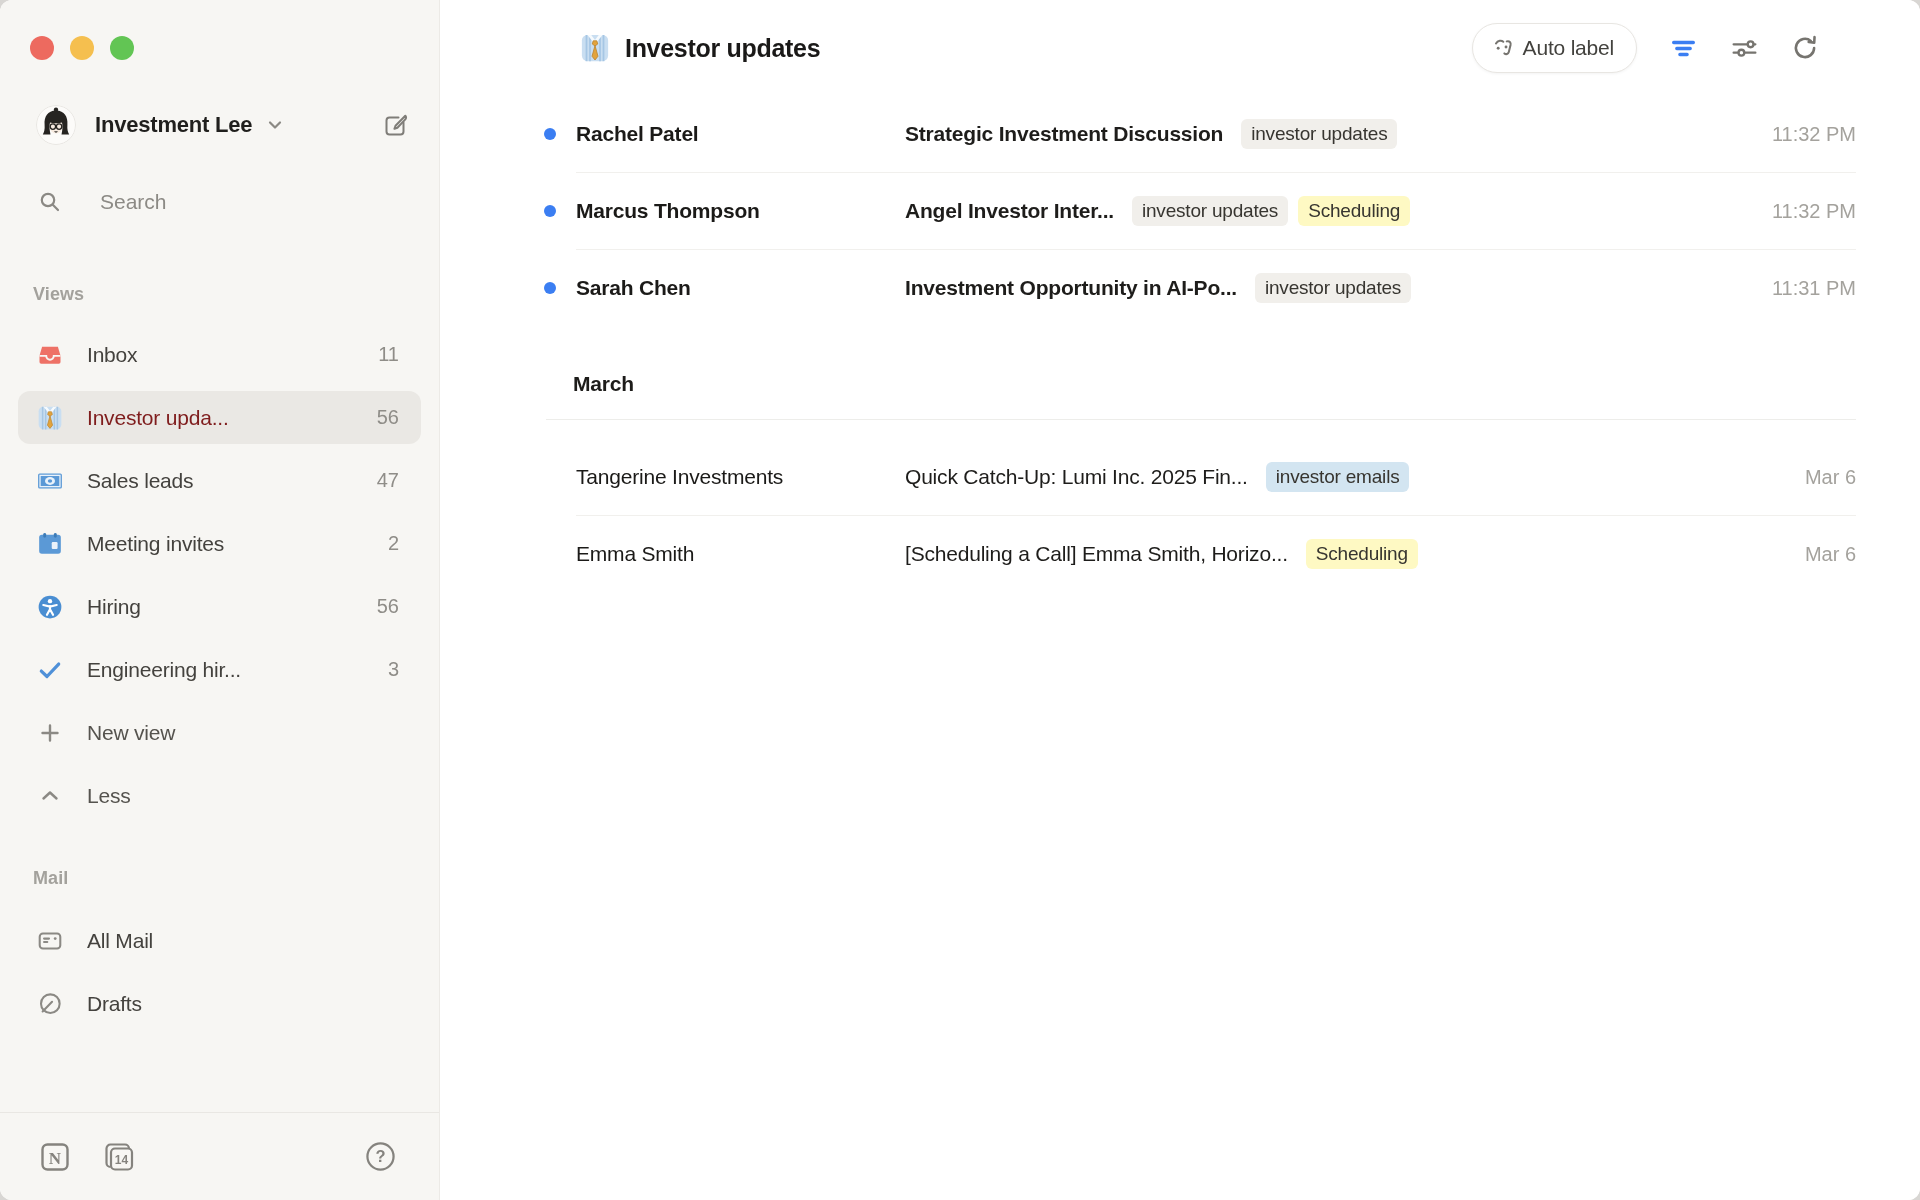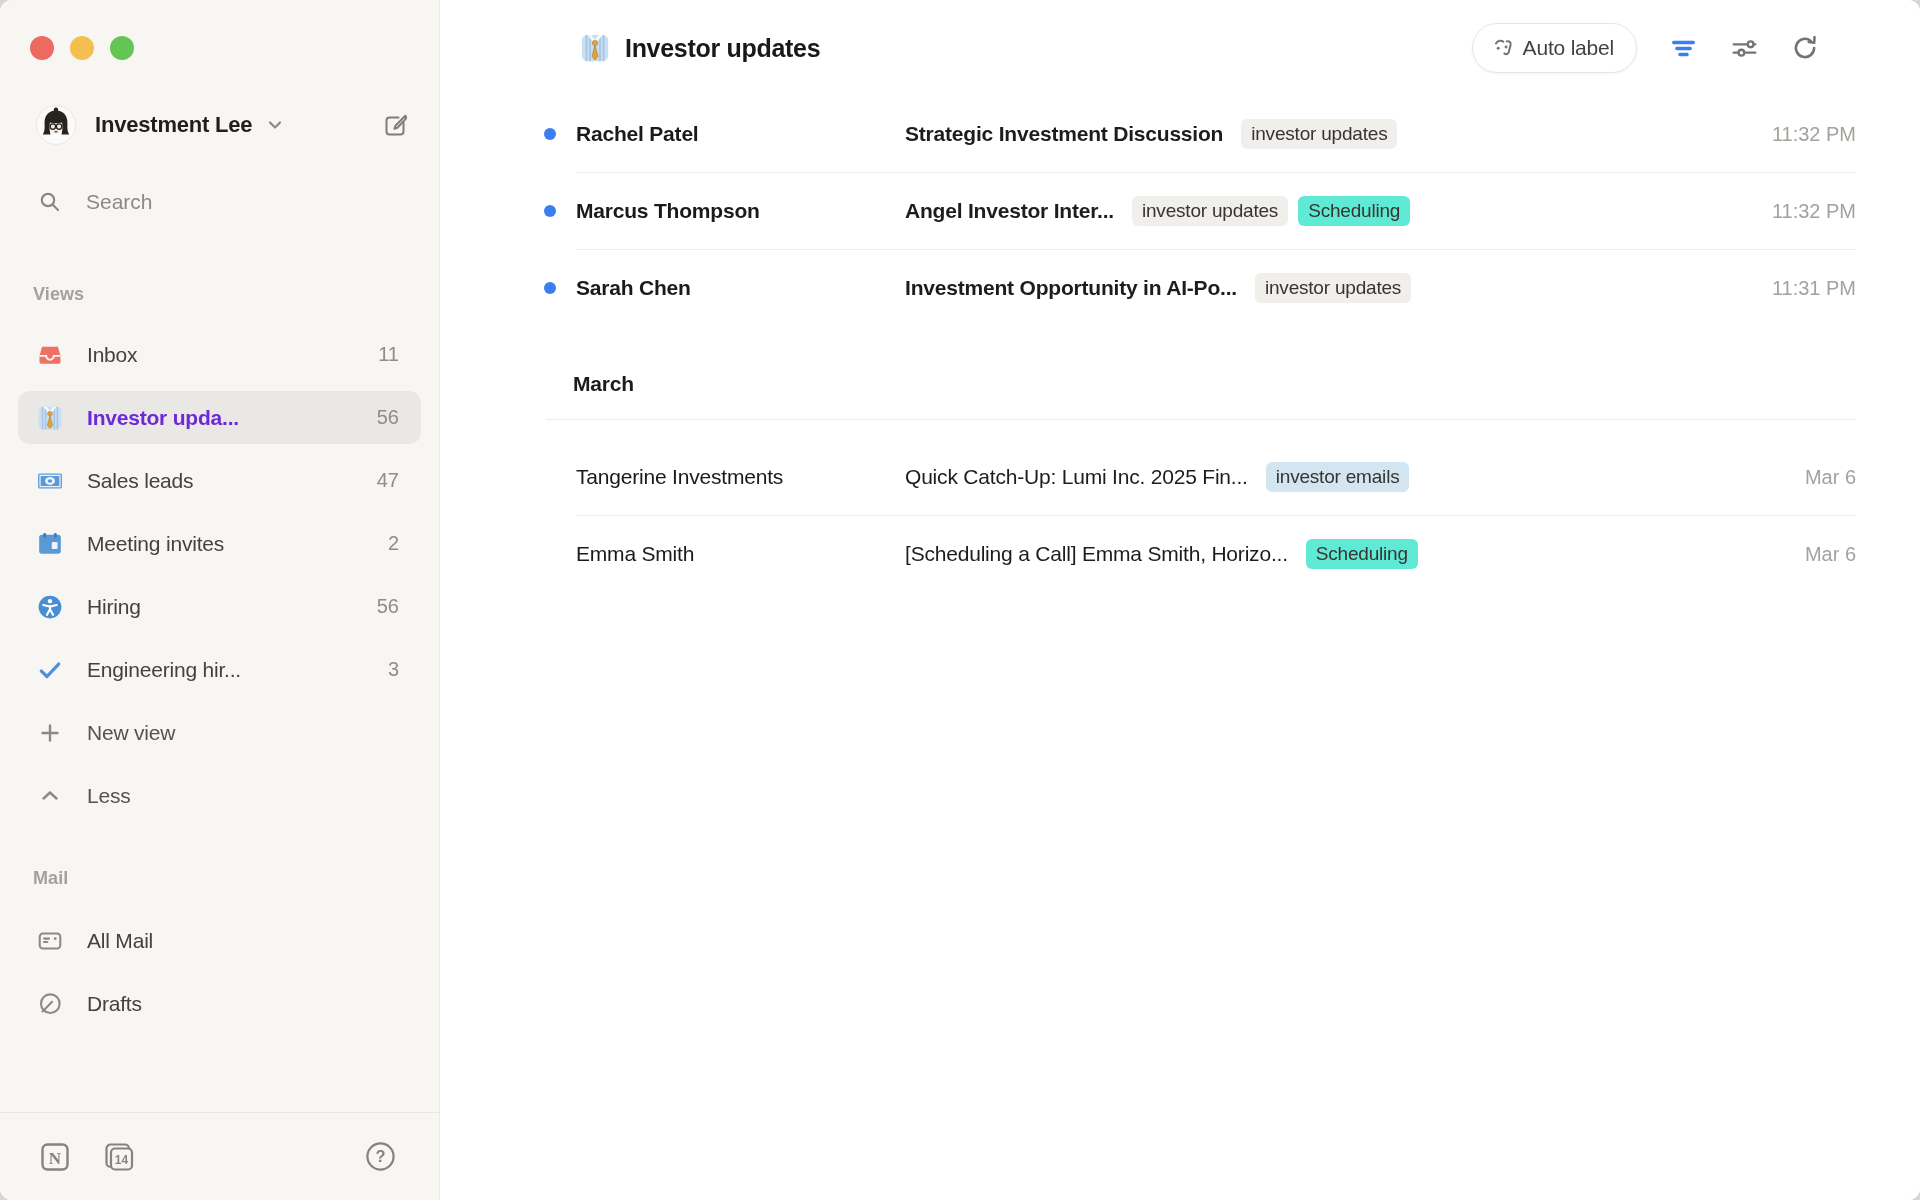--- a/index.html
+++ b/index.html
@@ -14,32 +14,32 @@
   .tl.red { background:#ed6a5f; }
   .tl.yellow { background:#f5bf4f; }
   .tl.green { background:#62c554; }
 
   .profile-row { display:flex; align-items:center; margin:45px 30px 0 36px; height:40px; }
   .avatar { width:40px; height:40px; border-radius:50%; overflow:hidden; flex:0 0 40px; }
   .profile-name { margin-left:19px; font-size:22px; font-weight:700; color:#201f1d; letter-spacing:-0.2px; }
   .chev { margin-left:14px; display:flex; align-items:center; }
   .compose { margin-left:auto; display:flex; align-items:center; cursor:pointer; }
 
-  .search-row { display:flex; align-items:center; margin:37px 30px 0 38px; height:40px; gap:24px; cursor:pointer; }
+  .search-row { display:flex; align-items:center; margin:37px 30px 0 38px; height:40px; gap:38px; cursor:pointer; }
   .search-row span.lbl { font-size:21px; color:#8c8a85; }
 
   .section-label { margin:62px 0 0 33px; height:20px; font-size:18px; font-weight:600; color:#a3a19c; letter-spacing:0.1px; }
   .section-label.mail { margin-top:46px; }
 
   nav { padding-top:24px; }
   .nav-item { display:flex; align-items:center; height:53px; margin:0 18px 10px 18px; border-radius:12px; padding:0 22px 0 19px; cursor:pointer; }
   .nav-item.selected { background:#eae8e4; }
   .nav-icon { width:26px; height:26px; display:flex; align-items:center; justify-content:center; flex:0 0 26px; }
   .nav-label { margin-left:24px; font-size:21px; color:#44423e; letter-spacing:-0.2px; white-space:nowrap; }
-  .nav-item.selected .nav-label { color:#6d28d9; font-weight:700; }
+  .nav-item.selected .nav-label { color:#7f1d1d; font-weight:400; }
   .nav-count { margin-left:auto; font-size:20px; color:#8f8d88; }
   .nav-item.util .nav-label { color:#55534e; }
   .nav-item.extra-gap { margin-top:10px; }
   .mail-nav { padding-top:26px; }
 
   .sidebar-footer { position:absolute; left:0; right:0; bottom:0; height:88px; border-top:1px solid #e9e7e3; display:flex; align-items:center; padding:0 43px 0 38px; gap:30px; }
   .sidebar-footer .spacer { flex:1; }
   .ficon { display:flex; align-items:center; cursor:pointer; }
 
   
@@ -55,21 +55,21 @@
   .email-row { display:flex; align-items:center; height:76px; position:relative; cursor:pointer; }
   .dot { position:absolute; left:104px; top:50%; margin-top:-6px; width:12px; height:12px; border-radius:50%; background:#3b7ef2; }
   .email-row.read .dot { background:transparent; }
   .sender { margin-left:136px; width:329px; flex:0 0 329px; font-size:21px; color:#1b1a18; letter-spacing:-0.2px; white-space:nowrap; overflow:hidden; }
   .subject { font-size:21px; color:#1e1d1b; letter-spacing:-0.2px; white-space:nowrap; }
   .email-row.unread .sender { font-weight:700; }
   .email-row.unread .subject { font-weight:600; }
   .tags { display:flex; gap:10px; margin-left:18px; }
   .tag { height:30px; line-height:30px; padding:0 10px; border-radius:6px; font-size:19px; color:#373530; letter-spacing:-0.2px; white-space:nowrap; }
   .tag[data-color="gray"]   { background:#f1efeb; }
-  .tag[data-color="purple"] { background:#5eead4; }
+  .tag[data-color="purple"] { background:#fef9c3; }
   .tag[data-color="blue"]   { background:#d3e5f1; }
   .time { margin-left:auto; font-size:20px; color:#a4a29d; white-space:nowrap; }
   .row-divider { height:1px; background:#f1f0ed; margin-left:136px; }
   .group-header { margin:46px 0 0 133px; height:30px; font-size:21px; font-weight:600; color:#1d1c1a; letter-spacing:-0.2px; }
   .group-divider { height:1px; background:#ededea; margin:17px 0 19px 106px; }
 
   svg { display:block; }
 </style>
 </head>
 <body>

